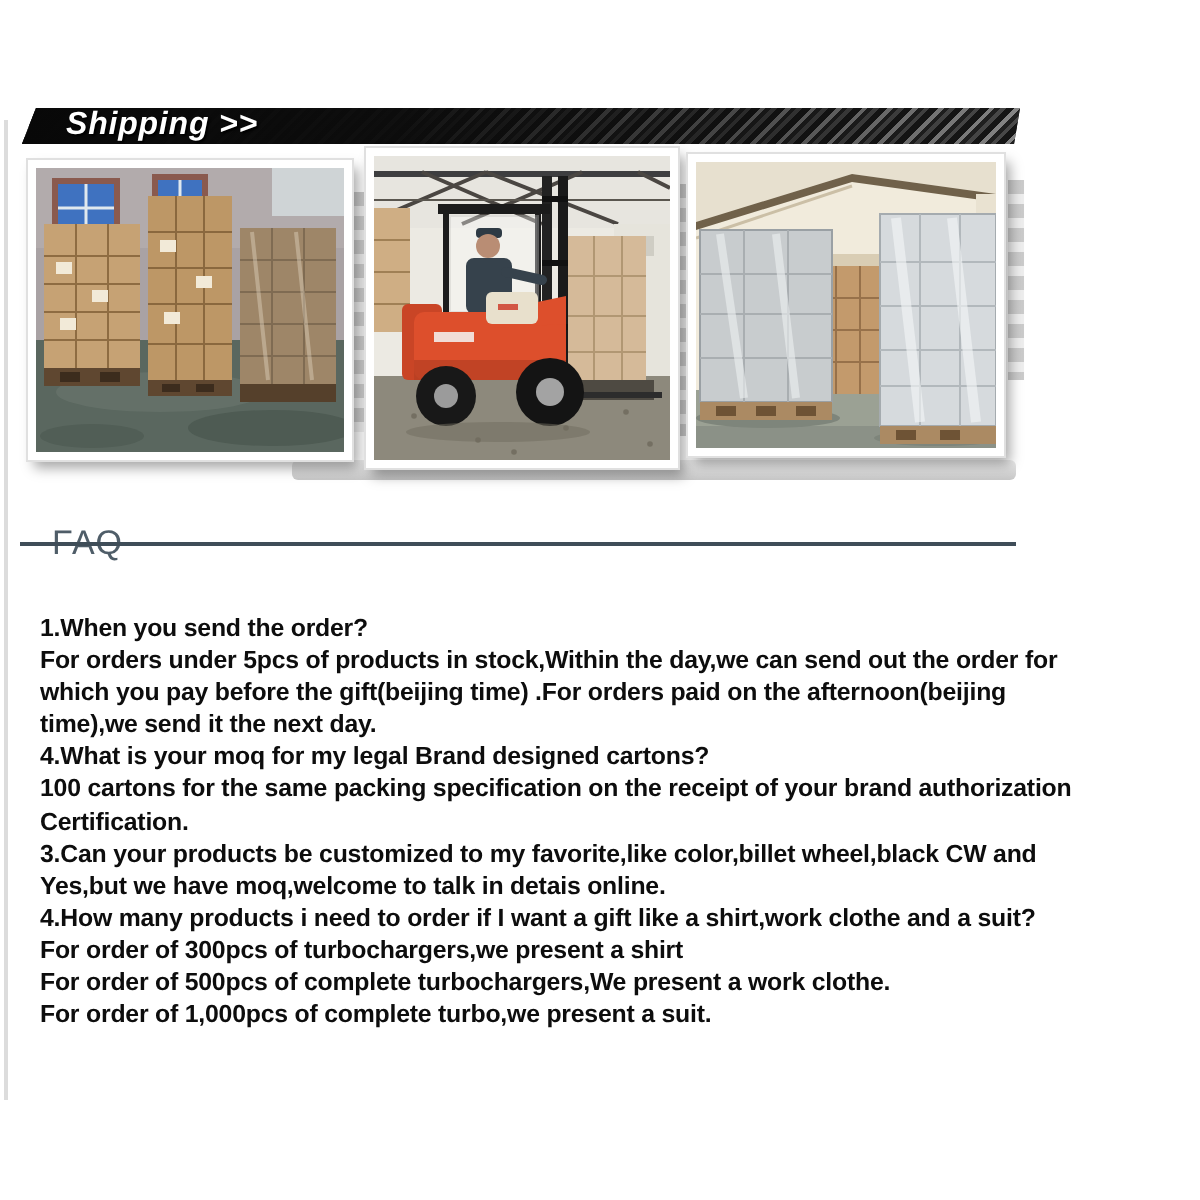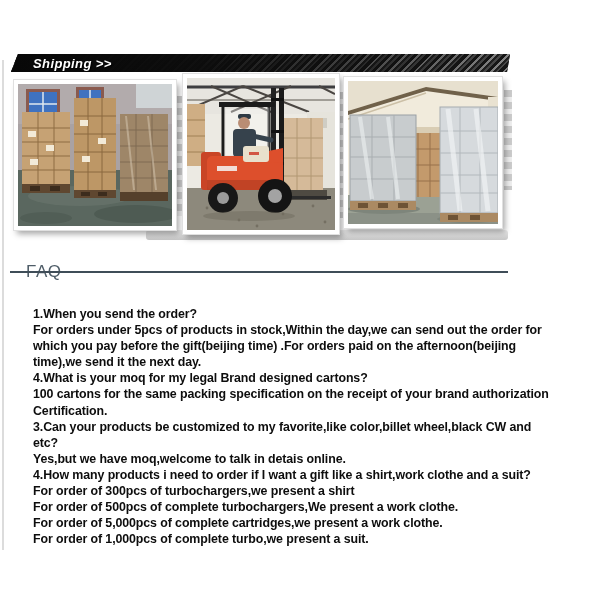--- a/index.html
+++ b/index.html
@@ -13,21 +13,21 @@
   .banner{
     position:absolute;left:11px;width:499px;height:18px;
     background-color:#141414;
     background-image:
       linear-gradient(90deg,rgba(8,8,8,1) 0%,rgba(12,12,12,.97) 38%,rgba(16,16,16,.55) 72%,rgba(70,70,70,.10) 100%),
       repeating-linear-gradient(135deg,#8d8d8d 0 2px,#1c1c1c 2px 4px,#4a4a4a 4px 6px,#101010 6px 9px);
     clip-path:polygon(7px 0,100% 0,calc(100% - 3px) 100%,0 100%);
   }
   .banner-label{
     display:inline-block;color:#ffffff;font-style:italic;font-weight:bold;
-    font-size:13px;line-height:18px;letter-spacing:.4px;text-shadow:1px 1px 1px #000;
+    font-size:16px;line-height:18px;letter-spacing:.4px;text-shadow:1px 1px 1px #000;
   }
   #shipping-banner{top:54px;}
   #shipping-banner .banner-label{padding-left:22px;}
   #faq-banner{top:278px;}
   #faq-banner .banner-label{padding-left:14px;}
 
   .photo{
     position:absolute;z-index:2;box-sizing:border-box;border:4px solid #ffffff;
     box-shadow:0 0 0 1px #e0e0e0,3px 4px 6px rgba(0,0,0,.35);
     background:#ccc;padding:0;margin:0;
@@ -56,21 +56,21 @@
   }
   .divider{
     position:absolute;left:10px;top:271px;width:498px;height:2px;
     background:#3f4d58;border:none;margin:0;
   }
   .faq-text{
     position:absolute;left:20px;top:306px;width:560px;
     font-size:12.4px;font-weight:bold;color:#0d0d0d;line-height:16.1px;
     white-space:nowrap;letter-spacing:-0.1px;
   }
-  .faq-line{height:16.1px;margin-left:13px;}
+  .faq-line{height:16.1px;}
 </style>
 </head>
 <body>
 
 <div class="page">
 
   <div class="left-rule"></div>
 
   <div class="banner" id="shipping-banner">
     <span class="banner-label">Shipping &gt;&gt;</span>
@@ -220,22 +220,20 @@
 
   <div class="faq-text">
     <div class="faq-line">1.When you send the order?</div>
     <div class="faq-line">For orders under 5pcs of products in stock,Within the day,we can send out the order for</div>
     <div class="faq-line">which you pay before the gift(beijing time) .For orders paid on the afternoon(beijing</div>
     <div class="faq-line">time),we send it the next day.</div>
     <div class="faq-line">4.What is your moq for my legal Brand designed cartons?</div>
     <div class="faq-line">100 cartons for the same packing specification on the receipt of your brand authorization</div>
     <div class="faq-line">Certification.</div>
     <div class="faq-line">3.Can your products be customized to my favorite,like color,billet wheel,black CW and</div>
-    <div class="faq-line">etc?</div>
     <div class="faq-line">Yes,but we have moq,welcome to talk in detais online.</div>
     <div class="faq-line">4.How many products i need to order if I want a gift like a shirt,work clothe and a suit?</div>
     <div class="faq-line">For order of 300pcs of turbochargers,we present a shirt</div>
     <div class="faq-line">For order of 500pcs of complete turbochargers,We present a work clothe.</div>
-    <div class="faq-line">For order of 5,000pcs of complete cartridges,we present a work clothe.</div>
     <div class="faq-line">For order of 1,000pcs of complete turbo,we present a suit.</div>
   </div>
 
 </div>
 
 </body></html>

